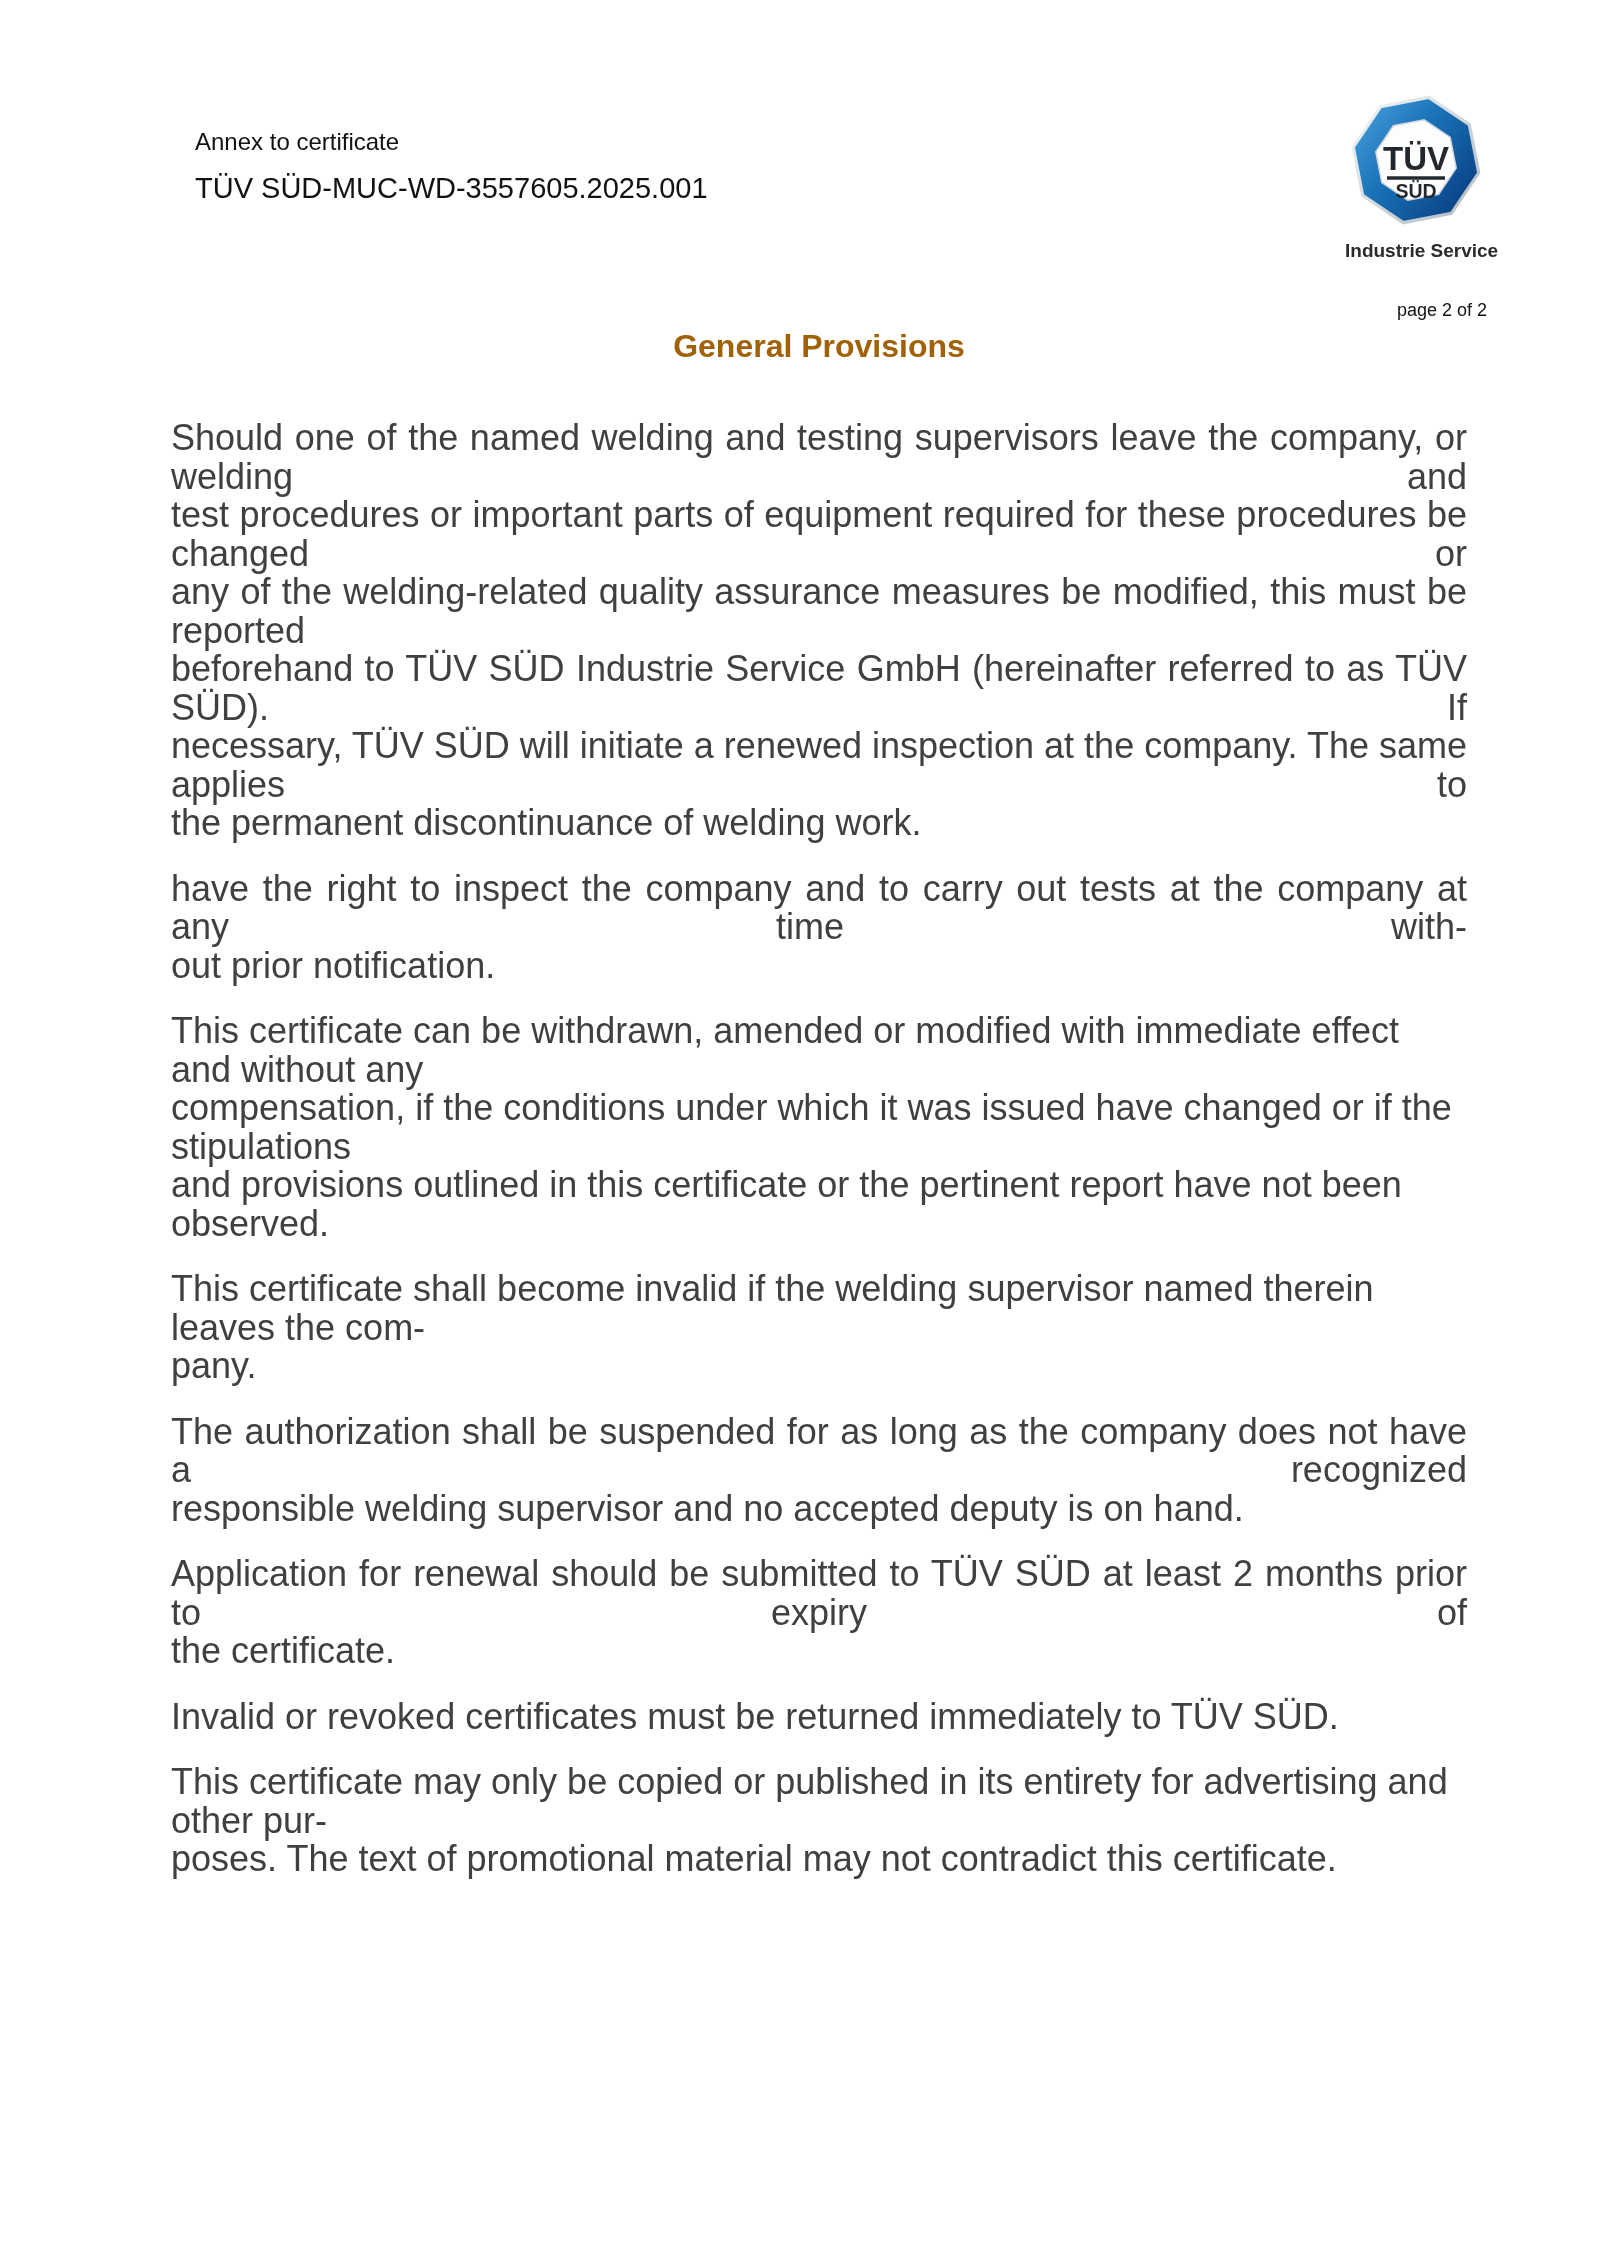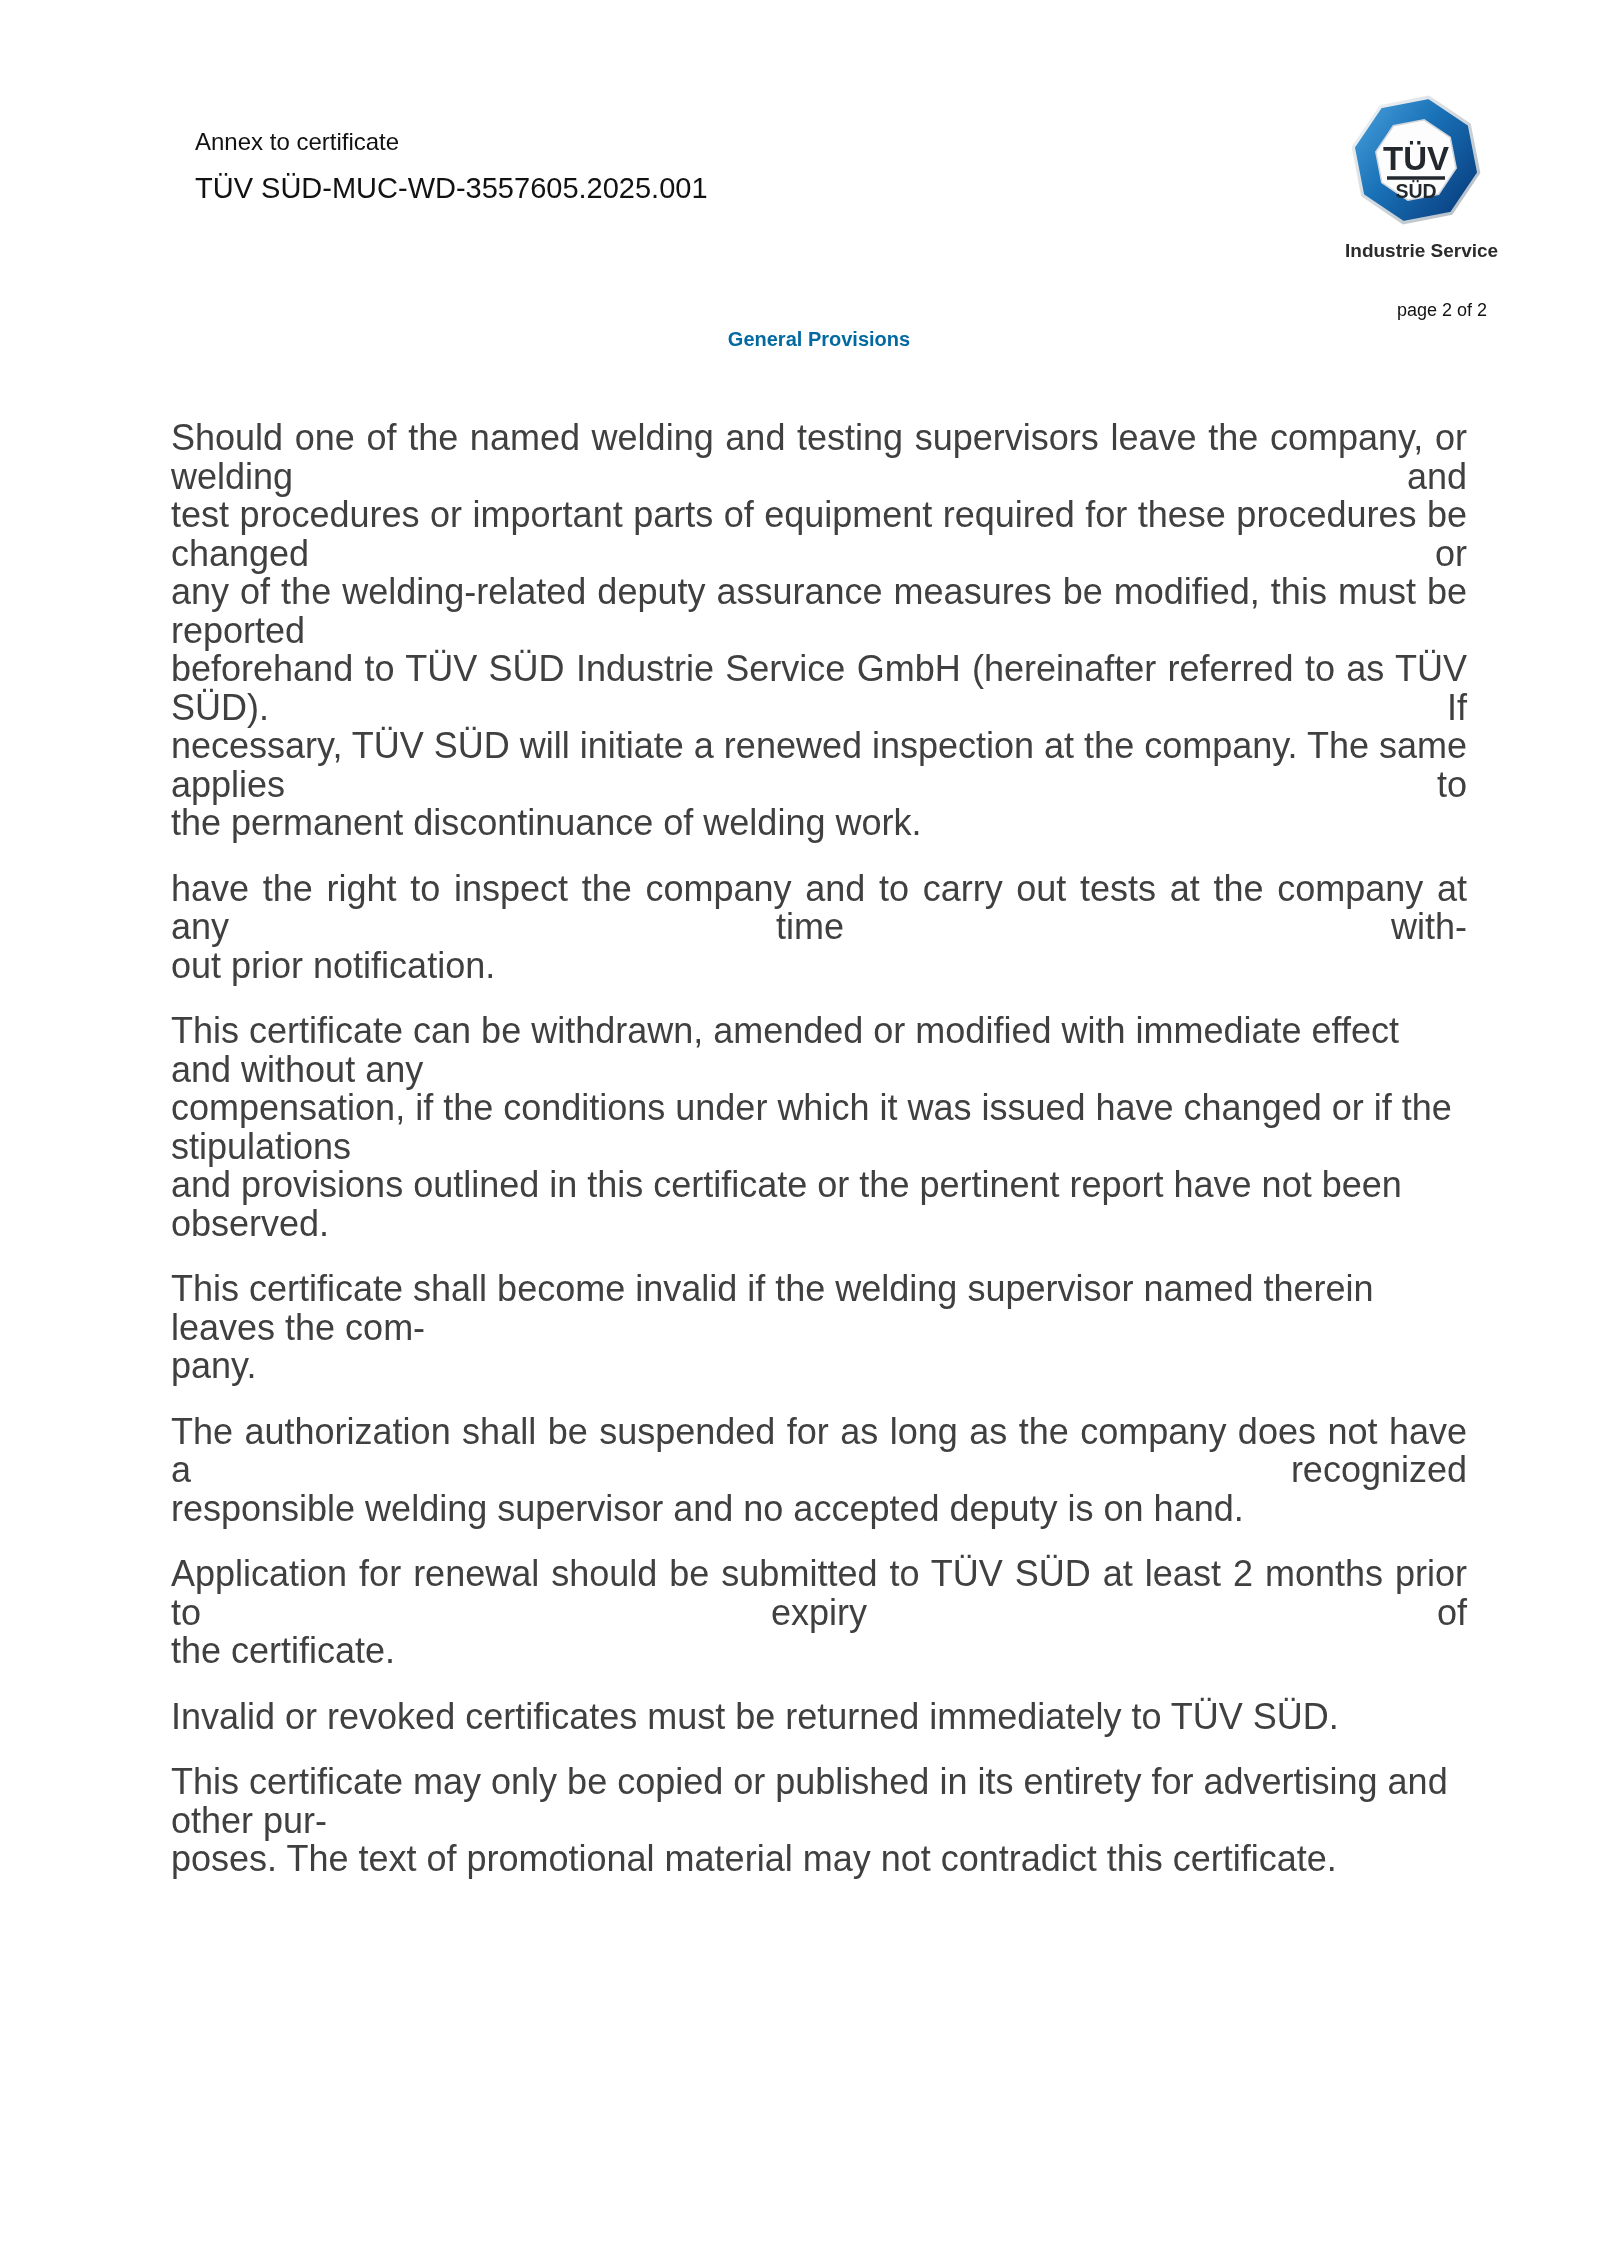--- a/index.html
+++ b/index.html
@@ -53,23 +53,23 @@
     text-align: right;
     font-size: 18px;
     color: #121212;
   }
   .doc-title {
     position: absolute;
     left: 171px;
     top: 328px;
     width: 1296px;
     text-align: center;
-    font-size: 20px;
+    font-size: 32px;
     font-weight: bold;
-    color: #0369a1;
+    color: #a16207;
   }
   .doc-body {
     position: absolute;
     left: 171px;
     top: 419px;
     width: 1296px;
     font-size: 36px;
     line-height: 38.5px;
     color: #404040;
   }
@@ -116,21 +116,21 @@
   </div>
 
   <div class="page-indicator">page 2 of 2</div>
 
   <div class="doc-title">General Provisions</div>
 
   <div class="doc-body" id="doc-body">
       <div class="para">
         <div class="line stretch">Should one of the named welding and testing supervisors leave the company, or welding and</div>
         <div class="line stretch">test procedures or important parts of equipment required for these procedures be changed or</div>
-        <div class="line stretch">any of the welding-related deputy assurance measures be modified, this must be reported</div>
+        <div class="line stretch">any of the welding-related quality assurance measures be modified, this must be reported</div>
         <div class="line stretch">beforehand to TÜV SÜD Industrie Service GmbH (hereinafter referred to as TÜV SÜD). If</div>
         <div class="line stretch">necessary, TÜV SÜD will initiate a renewed inspection at the company. The same applies to</div>
         <div class="line">the permanent discontinuance of welding work.</div>
       </div>
       <div class="para">
         <div class="line stretch">have the right to inspect the company and to carry out tests at the company at any time with-</div>
         <div class="line">out prior notification.</div>
       </div>
       <div class="para">
         <div class="line">This certificate can be withdrawn, amended or modified with immediate effect and without any</div>

